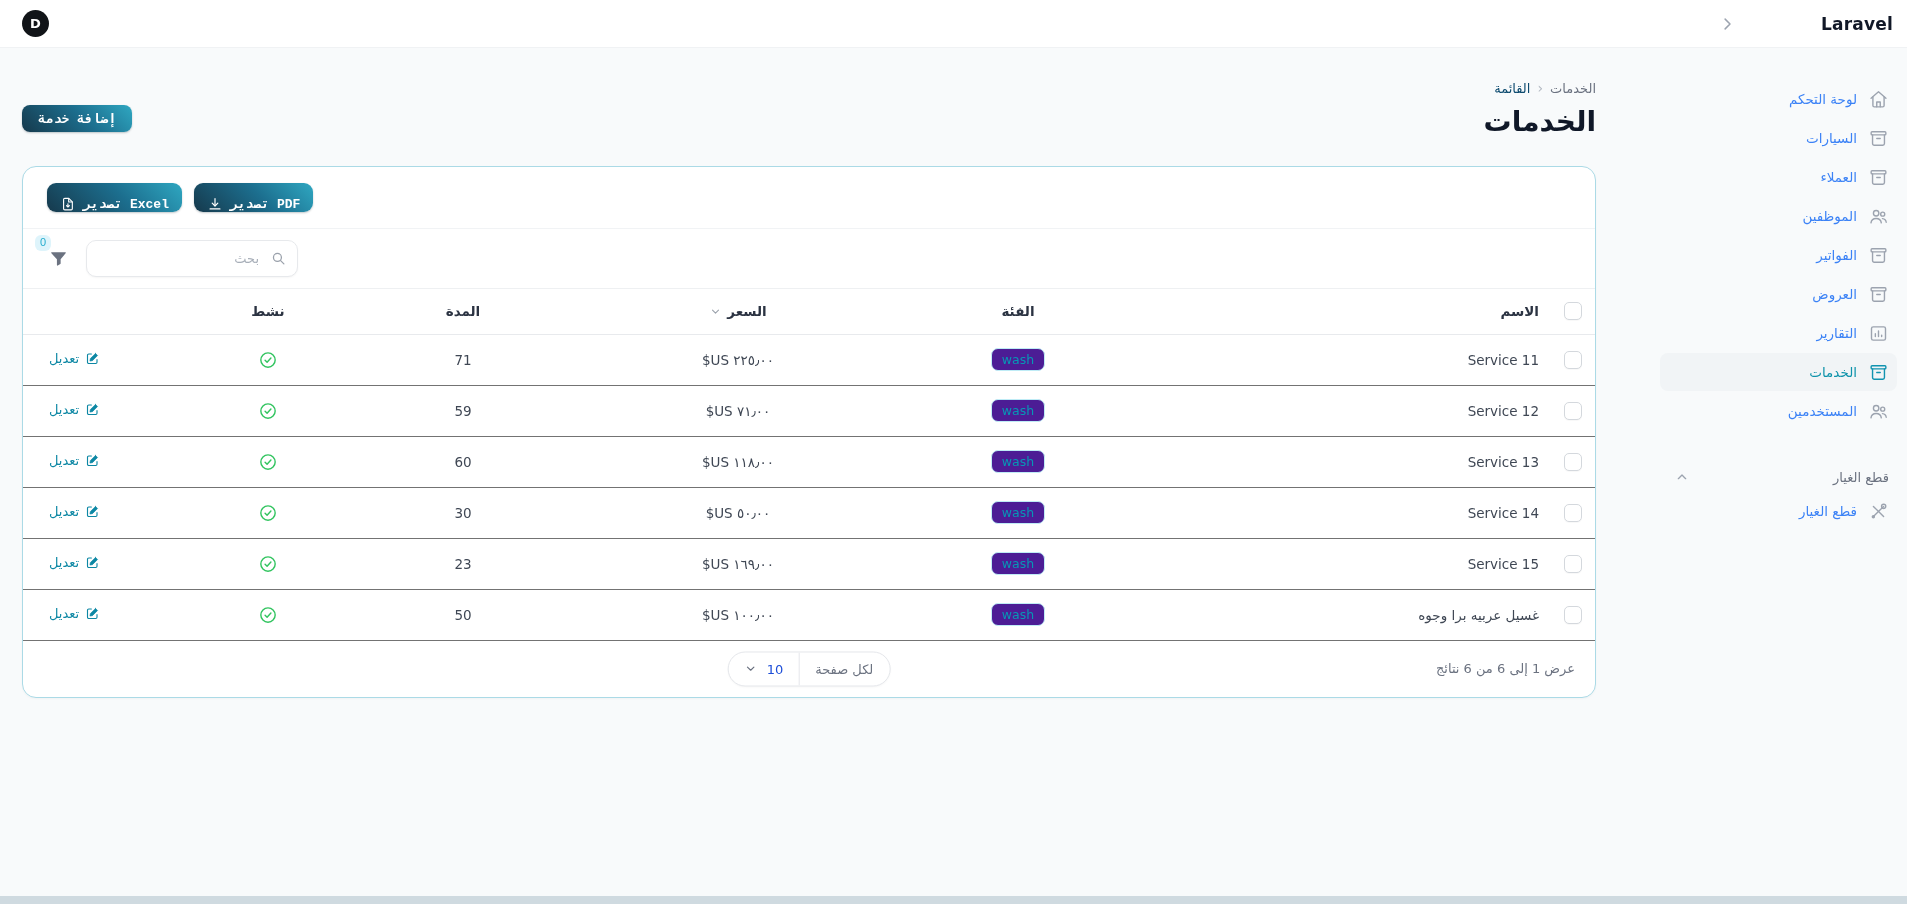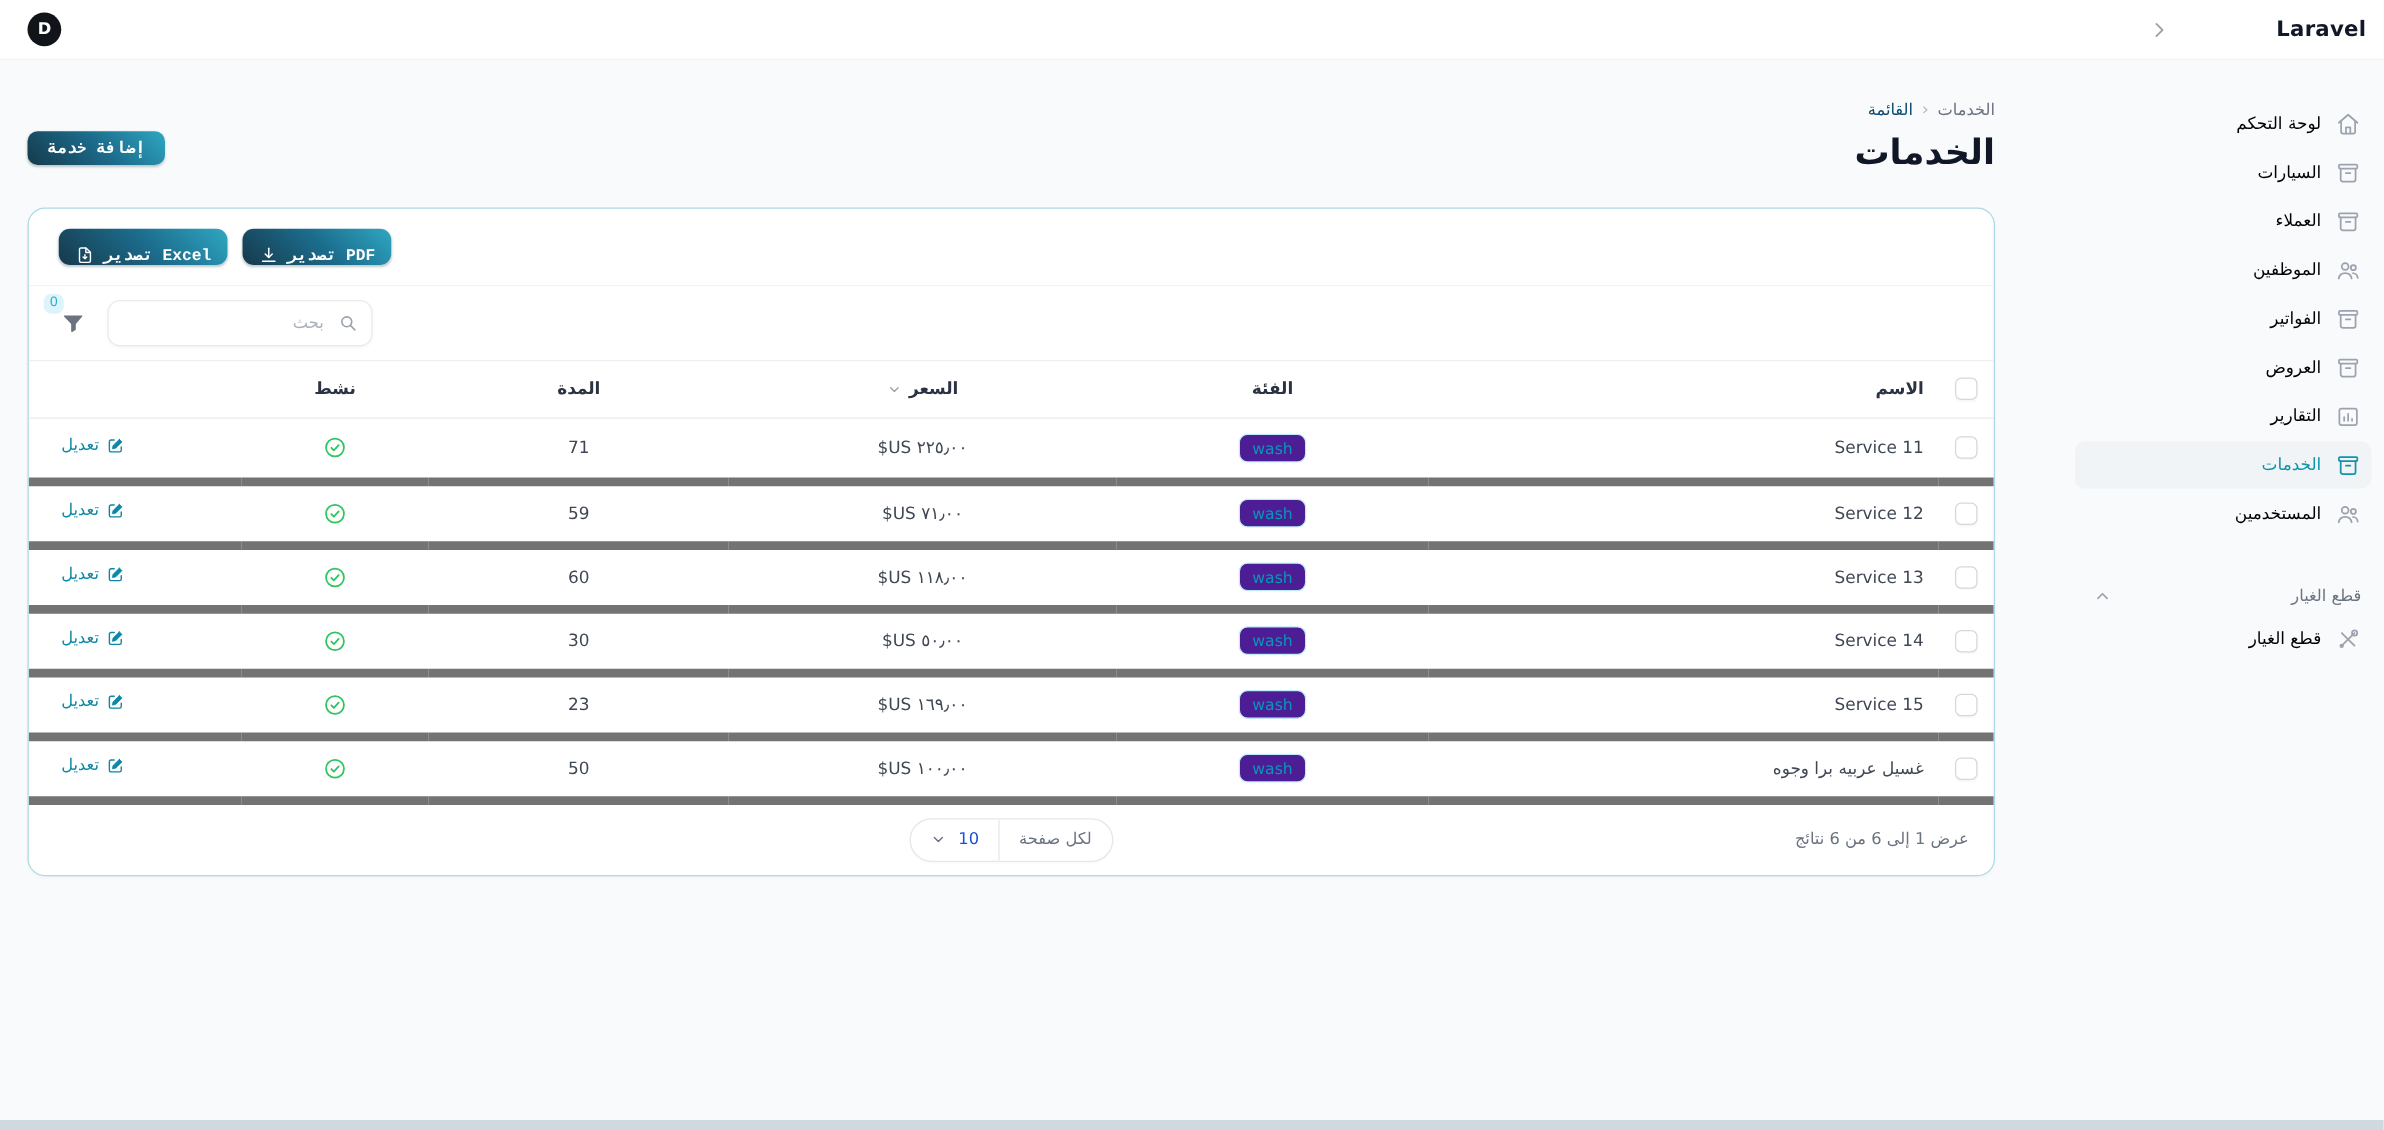--- a/index.html
+++ b/index.html
@@ -23,21 +23,21 @@
   .avatar{ width:27px; height:27px; border-radius:50%; background:#111418; color:#fff;
     font-size:13px; font-weight:bold; display:flex; align-items:center; justify-content:center;
     cursor:pointer; }
 
   
   .layout{ display:flex; height:848px; }
 
   
   .sidebar{ width:267px; flex-shrink:0; padding:32px 10px 0 20px; }
   .nav-item{ display:flex; align-items:center; gap:11px; height:38px; margin-bottom:1px;
-    padding:0 8px; border-radius:8px; cursor:pointer; color:#000000; font-size:13.5px; }
+    padding:0 8px; border-radius:8px; cursor:pointer; color:#3b82f6; font-size:13.5px; }
   .nav-item .nico{ color:#9ca3af; width:21px; height:21px; flex-shrink:0; }
   .nav-item.active{ background:#f1f4f6; color:#0e93ab; }
   .nav-item.active .nico{ color:#1193b0; }
   .nav-group-head{ display:flex; align-items:center; justify-content:space-between;
     margin-top:32px; padding:0 8px 0 14px; height:30px; color:#6b7280; font-size:13px; cursor:pointer; }
   .nav-group-head .nico{ color:#9ca3af; width:16px; height:16px; }
 
   
   .content{ flex:1; padding:0 44px 0 22px; }
   .page-header{ display:flex; justify-content:space-between; margin-top:32px; }
@@ -70,21 +70,21 @@
   .search-icon{ position:absolute; right:11px; top:10px; width:17px; height:17px; color:#9aa1ab; }
   .filter-btn{ position:relative; background:none; border:none; cursor:pointer; padding:2px; }
   .filter-btn .fico{ width:19px; height:19px; color:#6b7280; }
   .filter-badge{ position:absolute; top:-12px; left:-12px; background:#def4fb; color:#25adcd;
     font-size:11px; line-height:15px; height:16px; padding:0 5px; border-radius:6px; }
 
   
   table{ width:100%; border-collapse:collapse; font-size:13.5px; }
   thead th{ height:45px; font-size:13.5px; font-weight:bold; color:#2b3342;
     border-bottom:1px solid #e8eaed; }
-  tbody td{ height:51px; border-bottom:7px solid #737373; color:#3f4754; }
+  tbody td{ height:51px; border-bottom:1px solid #737373; color:#3f4754; }
   .c-select{ width:44px; text-align:center; }
   .c-name{ text-align:right; padding-left:10px; }
   td.c-name,th.c-name{ padding-right:12px; }
   .c-cat,.c-price,.c-dur,.c-active{ text-align:center; }
   .c-actions{ text-align:left; padding-left:26px; }
   .checkbox{ display:inline-block; width:18px; height:18px; border:1px solid #d4d8dd;
     border-radius:5px; background:#fff; vertical-align:middle; cursor:pointer;
     box-shadow:0 1px 1px rgba(0,0,0,.03); }
   .sort-head{ display:inline-flex; align-items:center; gap:5px; cursor:pointer; }
   .sort-ico{ width:13px; height:13px; color:#9aa1ab; }

